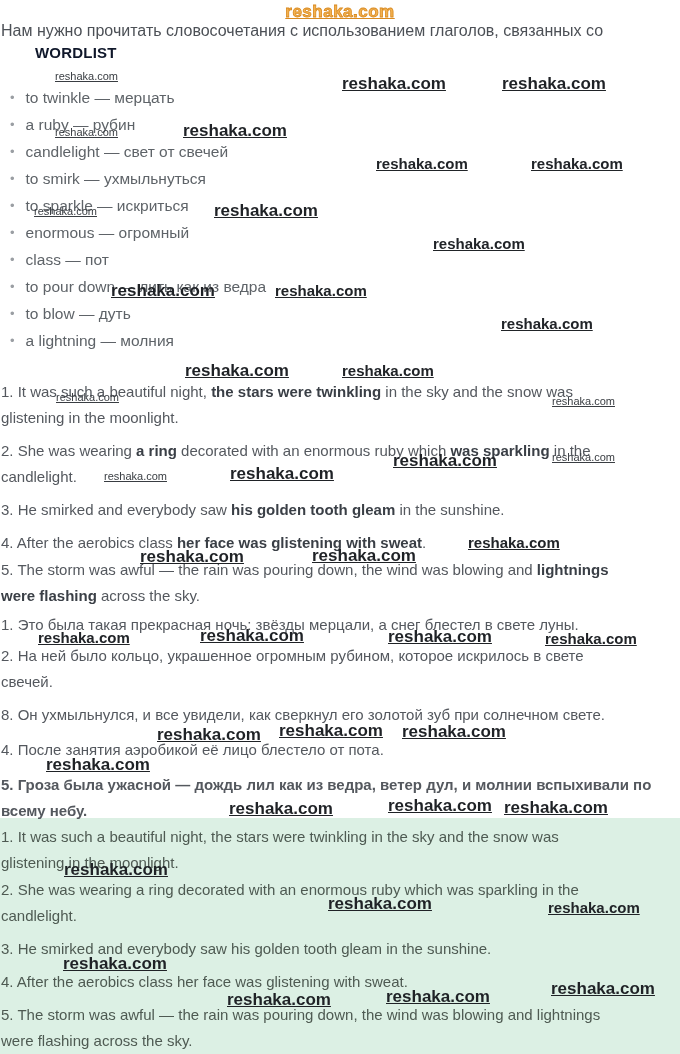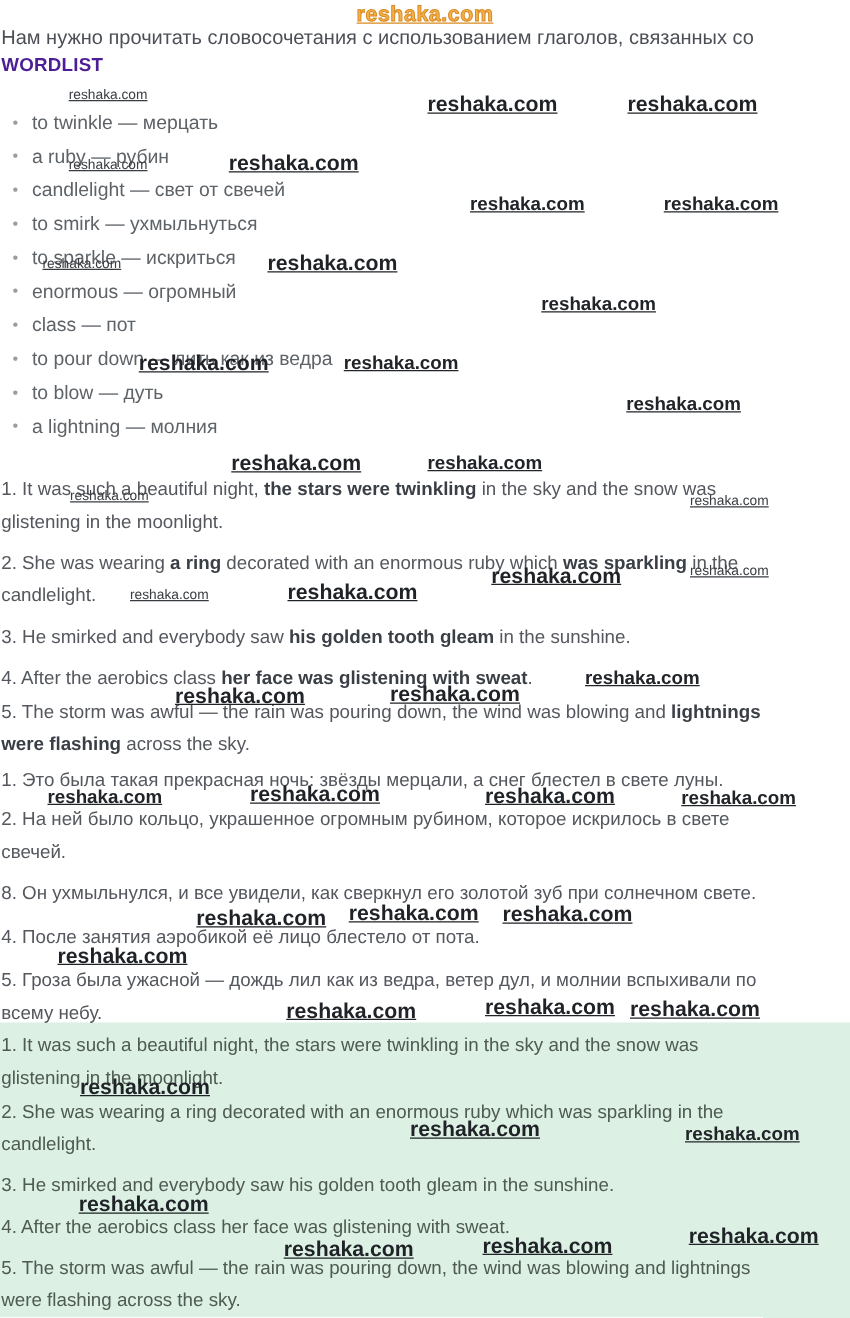--- a/index.html
+++ b/index.html
@@ -15,21 +15,21 @@
     position:absolute;left:0;top:818px;width:680px;height:236px;
     background:#dcf0e4;
   }
   .intro{
     position:absolute;left:1px;top:20px;width:678px;
     font-size:16px;line-height:22px;color:#4c5056;margin:0;
     white-space:nowrap;
   }
   .wordlist-title{
     position:absolute;left:1px;top:44px;margin:0;
-    font-size:15px;font-weight:800;color:#4c1d95;letter-spacing:0.2px;
+    font-size:15px;font-weight:800;color:#0f172a;letter-spacing:0.2px;padding-left:34px;
   }
   .wordlist{
     position:absolute;left:10px;top:84px;width:500px;
   }
   .wordlist-item{
     height:27px;line-height:27px;
     font-size:15.5px;color:#5e6368;white-space:nowrap;
   }
   .wordlist-item .dot{
     color:#9a9ea3;font-size:13px;margin-right:11px;vertical-align:1px;
@@ -84,21 +84,21 @@
       <div class="para" style="top: 438px;"><span>2. She was wearing </span><span class="b">a ring</span><span> decorated with an enormous ruby which </span><span class="b">was sparkling</span><span> in the</span><br><span>candlelight.</span></div>
       <div class="para" style="top: 497px;"><span>3. He smirked and everybody saw </span><span class="b">his golden tooth gleam</span><span> in the sunshine.</span></div>
       <div class="para" style="top: 530px;"><span>4. After the aerobics class </span><span class="b">her face was glistening with sweat</span><span>.</span></div>
       <div class="para" style="top: 557px;"><span>5. The storm was awful — the rain was pouring down, the wind was blowing and </span><span class="b">lightnings</span><br><span class="b">were flashing</span><span> across the sky.</span></div>
     </div>
   <div>
       <div class="para" style="top: 612px;"><span>1. Это была такая прекрасная ночь: звёзды мерцали, а снег блестел в свете луны.</span></div>
       <div class="para" style="top: 643px;"><span>2. На ней было кольцо, украшенное огромным рубином, которое искрилось в свете</span><br><span>свечей.</span></div>
       <div class="para" style="top: 702px;"><span>8. Он ухмыльнулся, и все увидели, как сверкнул его золотой зуб при солнечном свете.</span></div>
       <div class="para" style="top: 737px;"><span>4. После занятия аэробикой её лицо блестело от пота.</span></div>
-      <div class="para" style="top: 772px;"><span>5. Гроза была ужасной — дождь лил как из ведра, ветер дул, и молнии вспыхивали по</span><br><span>всему небу.</span></div>
+      <div class="para" style="top: 772px; font-weight: bold;"><span>5. Гроза была ужасной — дождь лил как из ведра, ветер дул, и молнии вспыхивали по</span><br><span>всему небу.</span></div>
     </div>
   <div>
       <div class="para answer" style="top: 824px;"><span>1. It was such a beautiful night, the stars were twinkling in the sky and the snow was</span><br><span>glistening in the moonlight.</span></div>
       <div class="para answer" style="top: 877px;"><span>2. She was wearing a ring decorated with an enormous ruby which was sparkling in the</span><br><span>candlelight.</span></div>
       <div class="para answer" style="top: 936px;"><span>3. He smirked and everybody saw his golden tooth gleam in the sunshine.</span></div>
       <div class="para answer" style="top: 969px;"><span>4. After the aerobics class her face was glistening with sweat.</span></div>
       <div class="para answer" style="top: 1002px;"><span>5. The storm was awful — the rain was pouring down, the wind was blowing and lightnings</span><br><span>were flashing across the sky.</span></div>
     </div>
   <div>
       <span class="wm small" style="left: 55px; top: 70px;">reshaka.com</span>

